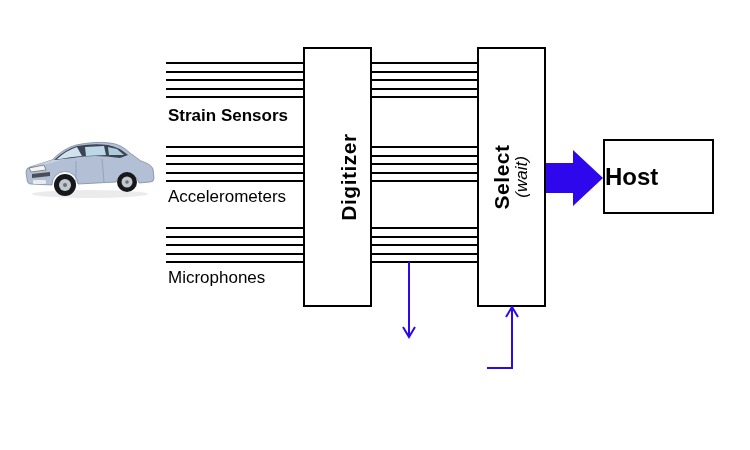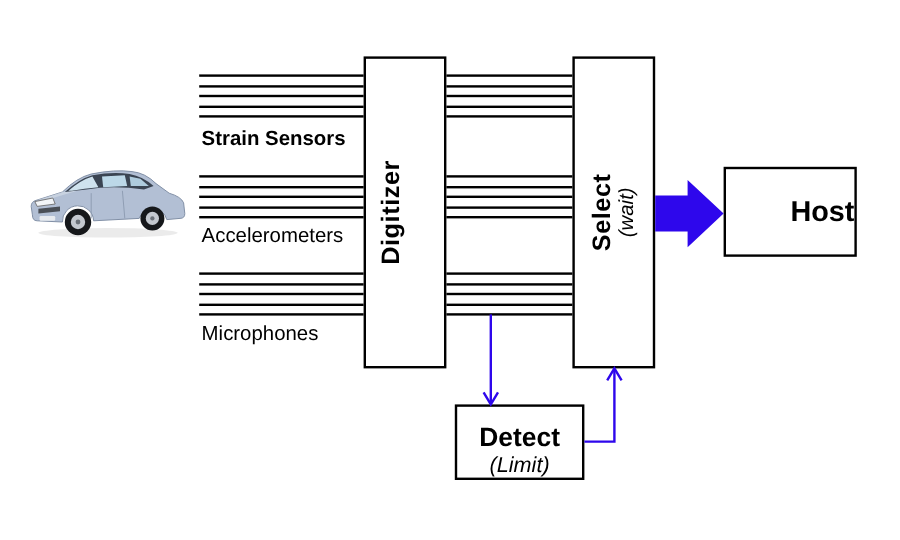--- a/index.html
+++ b/index.html
@@ -19,21 +19,21 @@
   }
   .glabel{
     position:absolute;
     font-size:17px;color:#000;line-height:1.1;
     white-space:nowrap;
   }
   .box{
     position:absolute;
     background:#fff;border:2px solid #000;
     box-sizing:border-box;
-    display:flex;align-items:center;justify-content:flex-end;
+    display:flex;align-items:center;justify-content:flex-start;
     z-index:2;
   }
   .rot{
     transform:rotate(-90deg);
     white-space:nowrap;text-align:center;line-height:1.05;
   }
   .lbl-big{font-weight:bold;font-size:21px;letter-spacing:.5px;color:#000;}
   .lbl-sub{font-style:italic;font-size:17px;color:#000;}
   .host-lbl{font-weight:bold;font-size:24px;color:#000;}
   .detect-main{font-weight:bold;font-size:22px;color:#000;line-height:1.15;}
@@ -111,24 +111,20 @@
     <div class="rot">
       <div class="lbl-big">Select</div>
       <div class="lbl-sub">(wait)</div>
     </div>
   </div>
 
   <div class="box" style="left:603px;top:139px;width:111px;height:75px">
     <div class="host-lbl">Host</div>
   </div>
 
-  <div class="box" style="left:379px;top:337px;width:108px;height:63px;flex-direction:column">
-    <div class="detect-main">Detect</div>
-    <div class="detect-sub">(Limit)</div>
-  </div>
 
   <svg id="overlay" width="750" height="450">
 
     <polygon class="acc-fill" points="546,163 573,163 573,150 603,178 573,206 573,193 546,193"></polygon>
 
     <line class="acc-stroke" x1="409" y1="262" x2="409" y2="336"></line>
     <path class="acc-stroke" d="M403 327 L409 337 L415 327"></path>
 
     <polyline class="acc-stroke" points="487,368 512,368 512,308"></polyline>
     <path class="acc-stroke" d="M506 317 L512 307 L518 317"></path>

